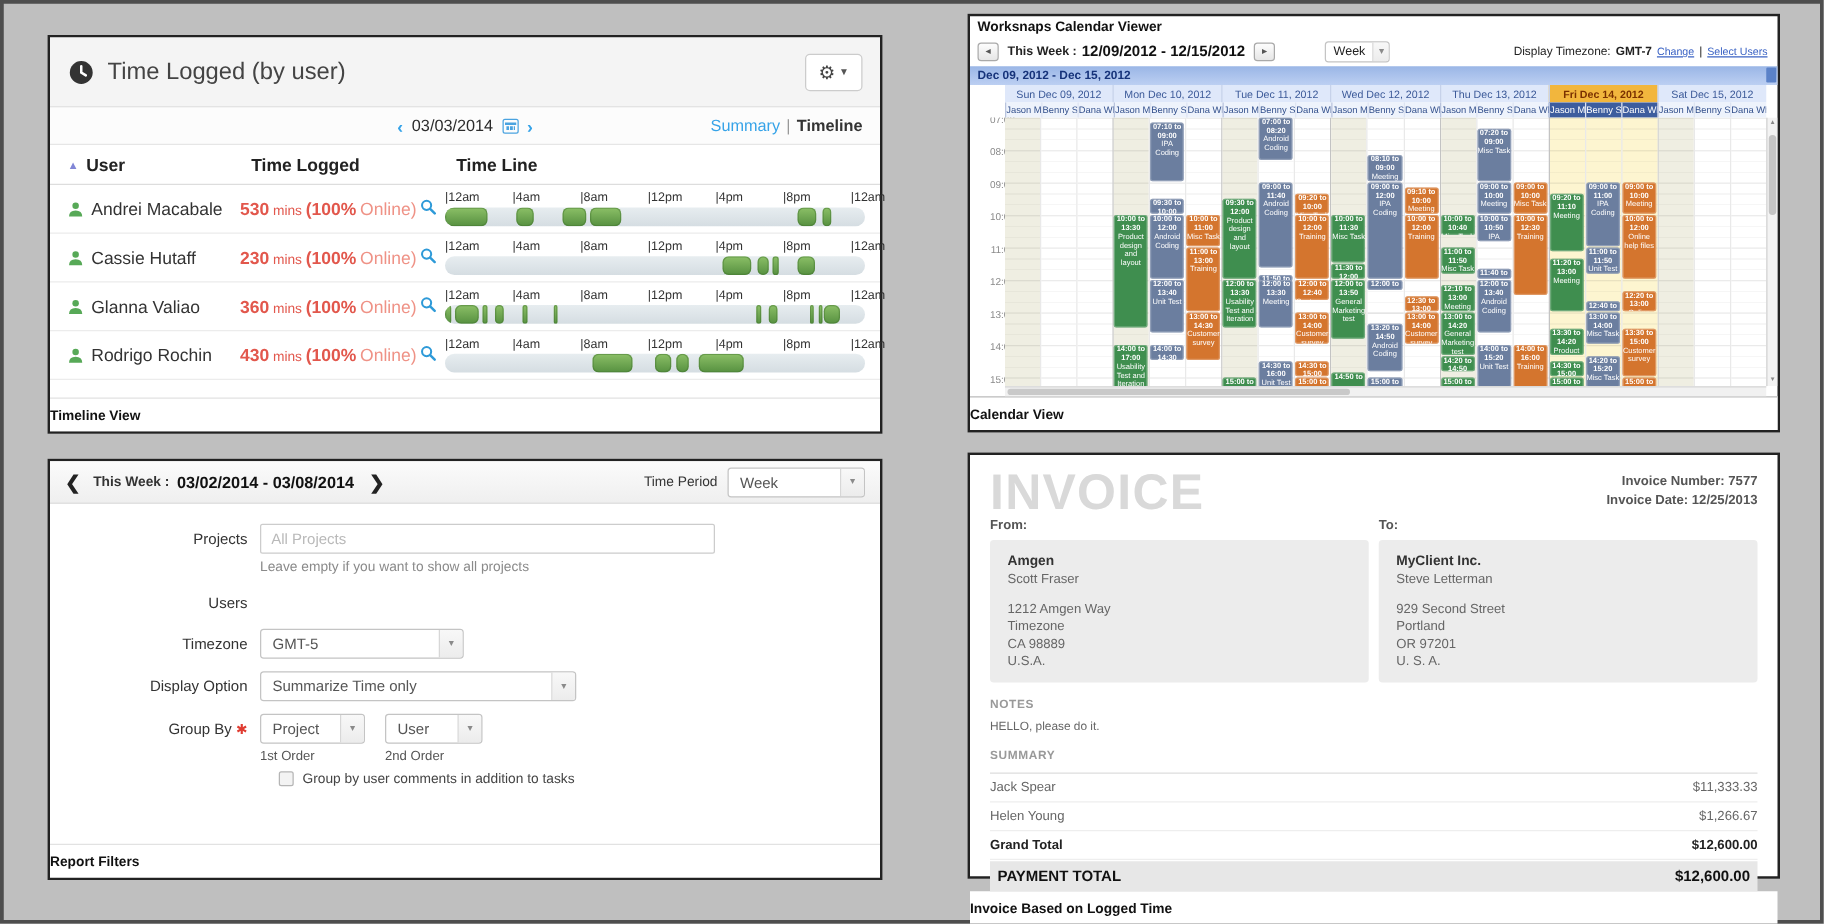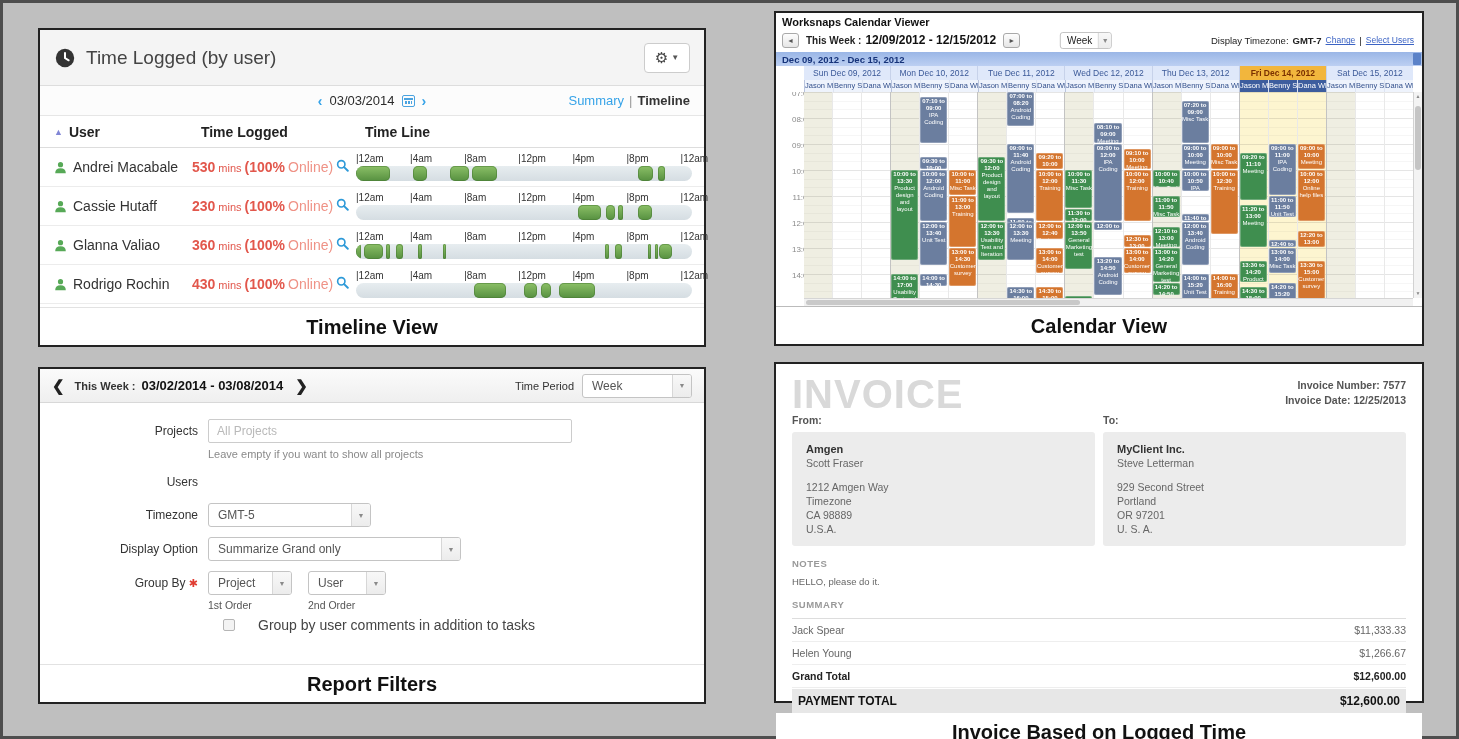--- a/index.html
+++ b/index.html
@@ -1,21 +1,21 @@
 <!DOCTYPE html>
 <html><head>
 <meta charset="utf-8">
 <style>
   * { box-sizing: border-box; margin: 0; padding: 0; }
   html,body { width:1459px; height:739px; }
   body { font-family:"Liberation Sans", sans-serif; background:#b9b9b9; position:relative; overflow:hidden; }
   .page { position:absolute; inset:0; border:3px solid #4e4e4e; background:#bfbfbf; }
 
   .panel { position:absolute; background:#fff; border:2px solid #222; display:flex; flex-direction:column; }
-  .panel-caption { text-align:center; font-weight:bold; font-size:20px; color:#111; padding:8px 0 6px; background:#fff; }
+  .panel-caption { text-align:left; font-weight:bold; font-size:11px; color:#111; padding:8px 0 6px; background:#fff; }
 
   
   #panel-timeline { left:35px; top:25px; width:668px; height:319px; }
   .tl-header { height:56px; background:#f4f4f4; border-bottom:1px solid #ddd; display:flex; align-items:center; padding:0 14px; }
   .tl-title { font-size:19px; color:#444; margin-left:10px; flex:1; }
   .gear-btn { width:46px; height:30px; background:#fff; border:1px solid #ccc; border-radius:4px; display:flex; align-items:center; justify-content:center; gap:3px; color:#444; font-size:15px; cursor:pointer; }
   .gear-btn .caret { font-size:8px; color:#555; }
   .tl-datebar { height:30px; background:#fcfcfc; border-bottom:1px solid #e6e6e6; position:relative; font-size:13px; }
   .tl-datenav { position:absolute; left:0; right:0; top:0; bottom:0; display:flex; align-items:center; justify-content:center; gap:7px; }
   .nav-chev { color:#36a3e8; font-weight:bold; font-size:14px; cursor:pointer; }
@@ -59,21 +59,21 @@
   .fl-body { flex:1; padding-top:16px; font-size:12px; }
   .f-row { display:flex; margin-bottom:10px; }
   .f-label { width:168px; text-align:right; padding-right:10px; padding-top:5px; font-size:12px; color:#333; white-space:nowrap; }
   .f-label .req { color:#e03c31; font-size:11px; }
   .f-input { width:364px; height:24px; border:1px solid #ccc; border-radius:2px; padding:0 8px; font-size:12px; color:#444; font-family:"Liberation Sans",sans-serif; }
   .f-input::placeholder { color:#b9b9b9; }
   .f-hint { font-size:11px; color:#8a8a8a; margin-top:5px; }
   .order-cap { font-size:10.5px; color:#555; margin-top:4px; }
   .chk-row { display:flex; align-items:center; gap:7px; margin-left:183px; margin-top:6px; }
   .chk { width:12px; height:12px; border:1px solid #b5b5b5; background:#f3f3f3; border-radius:2px; cursor:pointer; }
-  .chk-label { font-size:14px; color:#444;margin-left:16px; }
+  .chk-label { font-size:11px; color:#444; }
   #panel-filters .panel-caption { border-top:1px solid #e2e2e2; }
 
   
   #panel-calendar { left:771px; top:8px; width:650px; height:335px; }
   .cv-title { font-size:11px; font-weight:bold; color:#111; padding:3px 6px 1px; }
   .cv-nav { height:24px; display:flex; align-items:center; padding:0 6px; position:relative; }
   .mini-btn { width:17px; height:15px; border:1px solid #a9a9a9; border-radius:3px; background:linear-gradient(#fdfdfd,#e6e6e6); color:#555; font-size:7px; display:flex; align-items:center; justify-content:center; cursor:pointer; }
   .cv-week-label { font-size:10px; font-weight:bold; color:#222; margin:0 4px 0 7px; }
   .cv-range { font-size:12px; font-weight:bold; color:#111; margin-right:7px; }
   .cv-view-sel { position:absolute; left:48%; transform:translateX(-50%); height:17px; }
@@ -355,21 +355,21 @@
       <div class="f-row" style="margin-top:14px">
         <div class="f-label">Timezone</div>
         <span class="sel" style="width:163px">
           <span class="val">GMT-5</span>
           <span class="btn">▼</span>
         </span>
       </div>
       <div class="f-row">
         <div class="f-label">Display Option</div>
         <span class="sel" style="width:253px">
-          <span class="val">Summarize Grand only</span>
+          <span class="val">Summarize Time only</span>
           <span class="btn">▼</span>
         </span>
       </div>
       <div class="f-row" style="margin-bottom:2px">
         <div class="f-label">
           <span>Group By</span>
           <span class="req">✱</span>
         </div>
         <div style="display:flex; gap:16px">
           <div>

